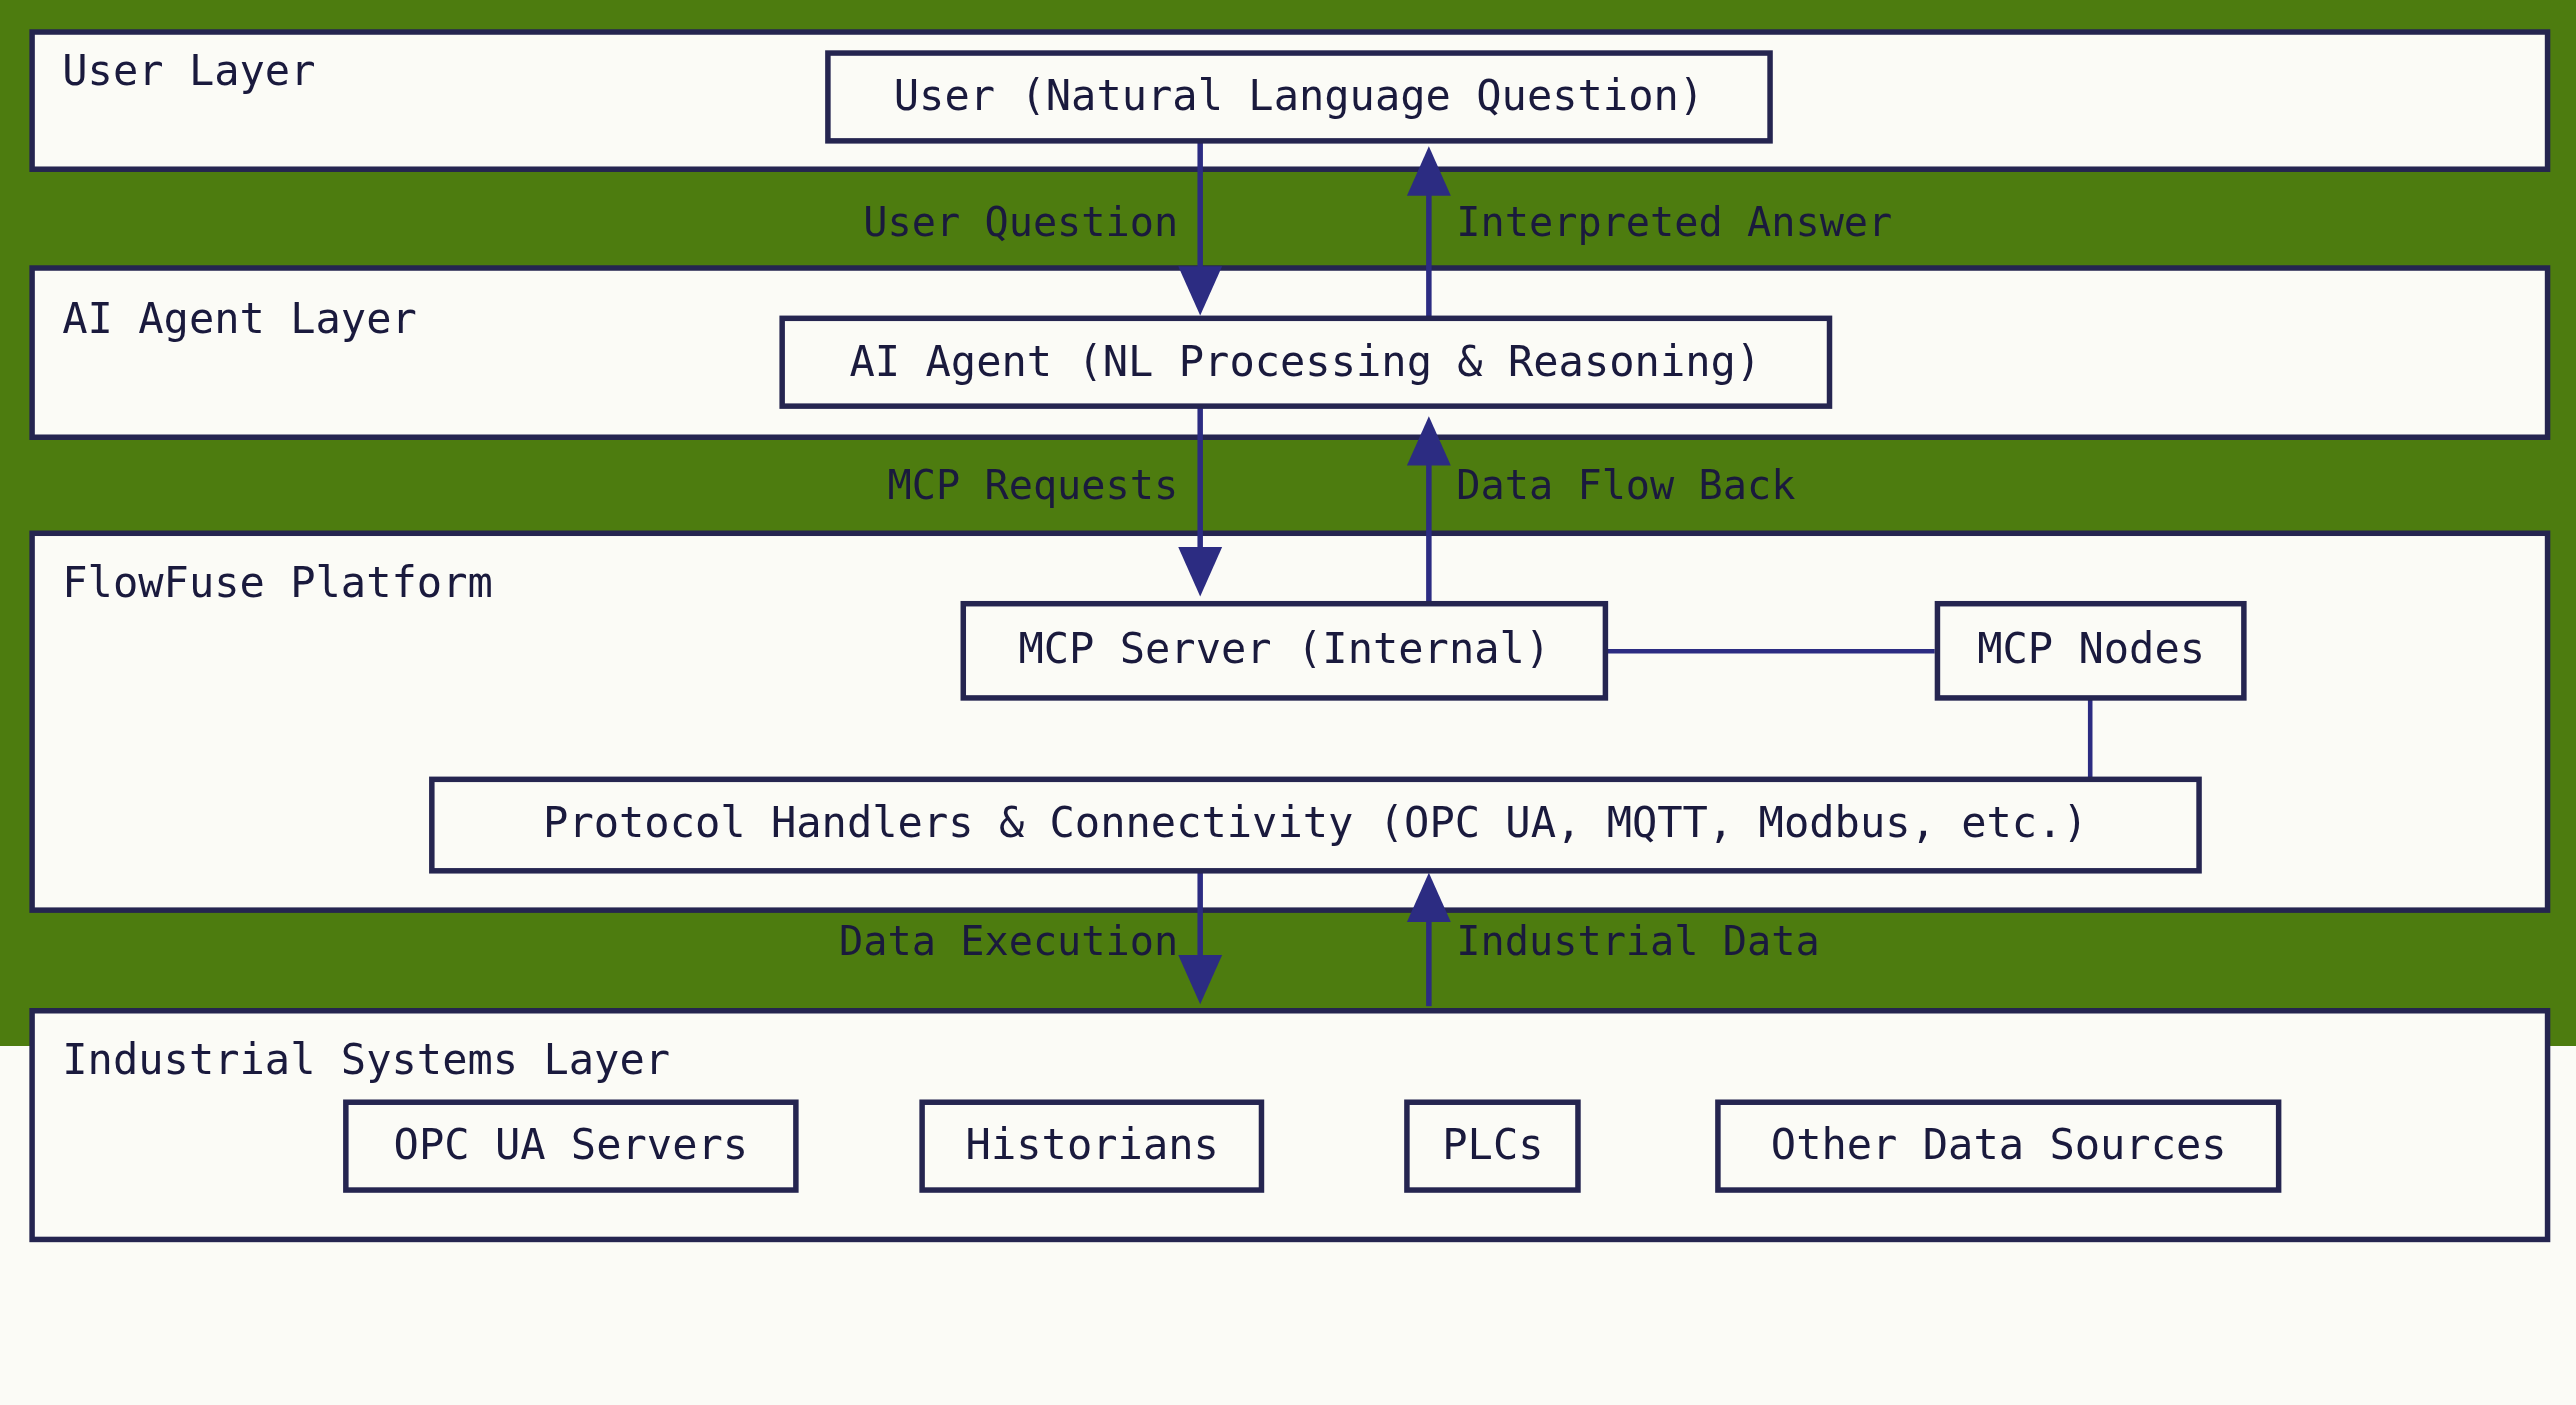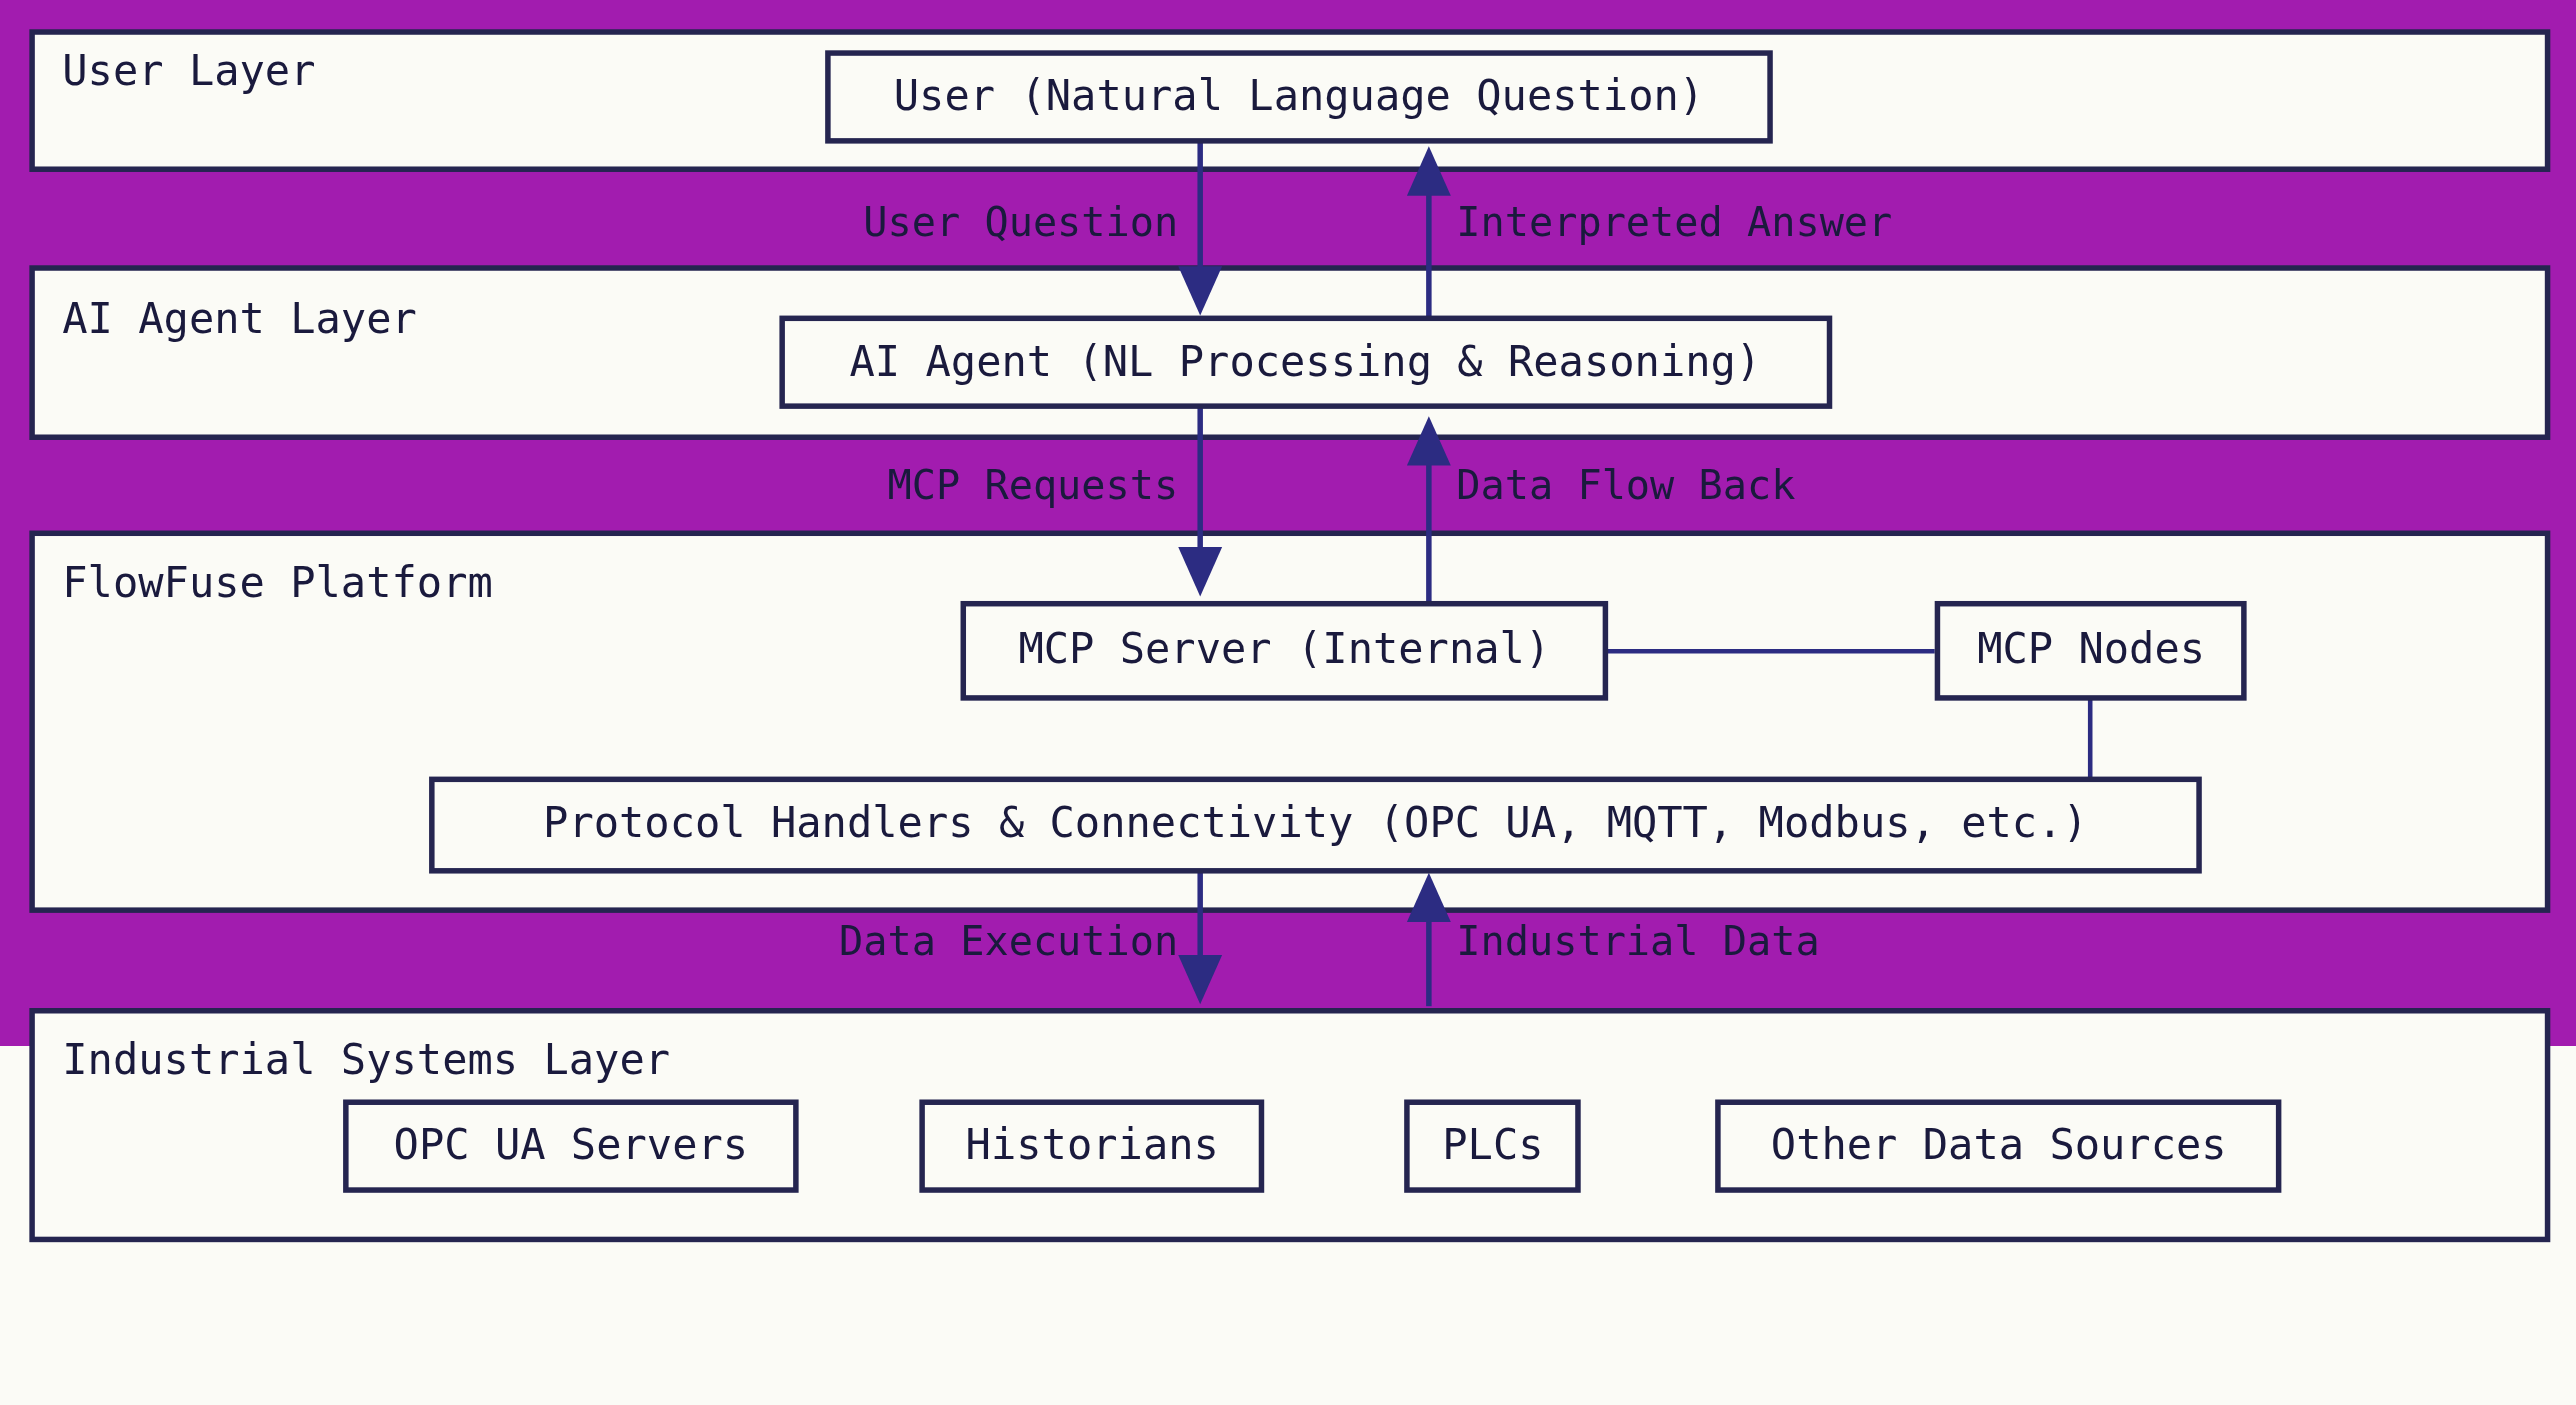--- a/index.html
+++ b/index.html
@@ -1,18 +1,18 @@
 <!DOCTYPE html>
 <html style="font-size:14.6px"><head>
 <meta charset="utf-8">
 <style>
   html,body{margin:0;padding:0;background:#fbfbf6;}
   body{width:2576px;height:1405px;overflow:hidden;
        font-family:"DejaVu Sans Mono","Liberation Mono",monospace;}
-  #stage{position:relative;width:2576px;height:1046px;background:#a21caf;}
+  #stage{position:relative;width:2576px;height:1046px;background:#4d7c0f;}
   svg#diagram{position:absolute;inset:0;width:2576px;height:1405px;display:block;}
   .layer-rect{fill:#fbfbf6;stroke:#252550;stroke-width:6;}
   .node-rect{fill:#fbfbf6;stroke:#252550;stroke-width:6;}
   .edge{stroke:#2c2c82;stroke-width:6;fill:none;}
   .edge-plain{stroke:#2c2c82;stroke-width:5;fill:none;}
   .arrow-head{fill:#2c2c82;stroke:none;}
   text{fill:#1a1a3d;font-family:"DejaVu Sans Mono","Liberation Mono",monospace;
        dominant-baseline:middle;}
   .layer-title{font-size:46px;text-anchor:start;}
   .node-label{font-size:46px;text-anchor:middle;}

